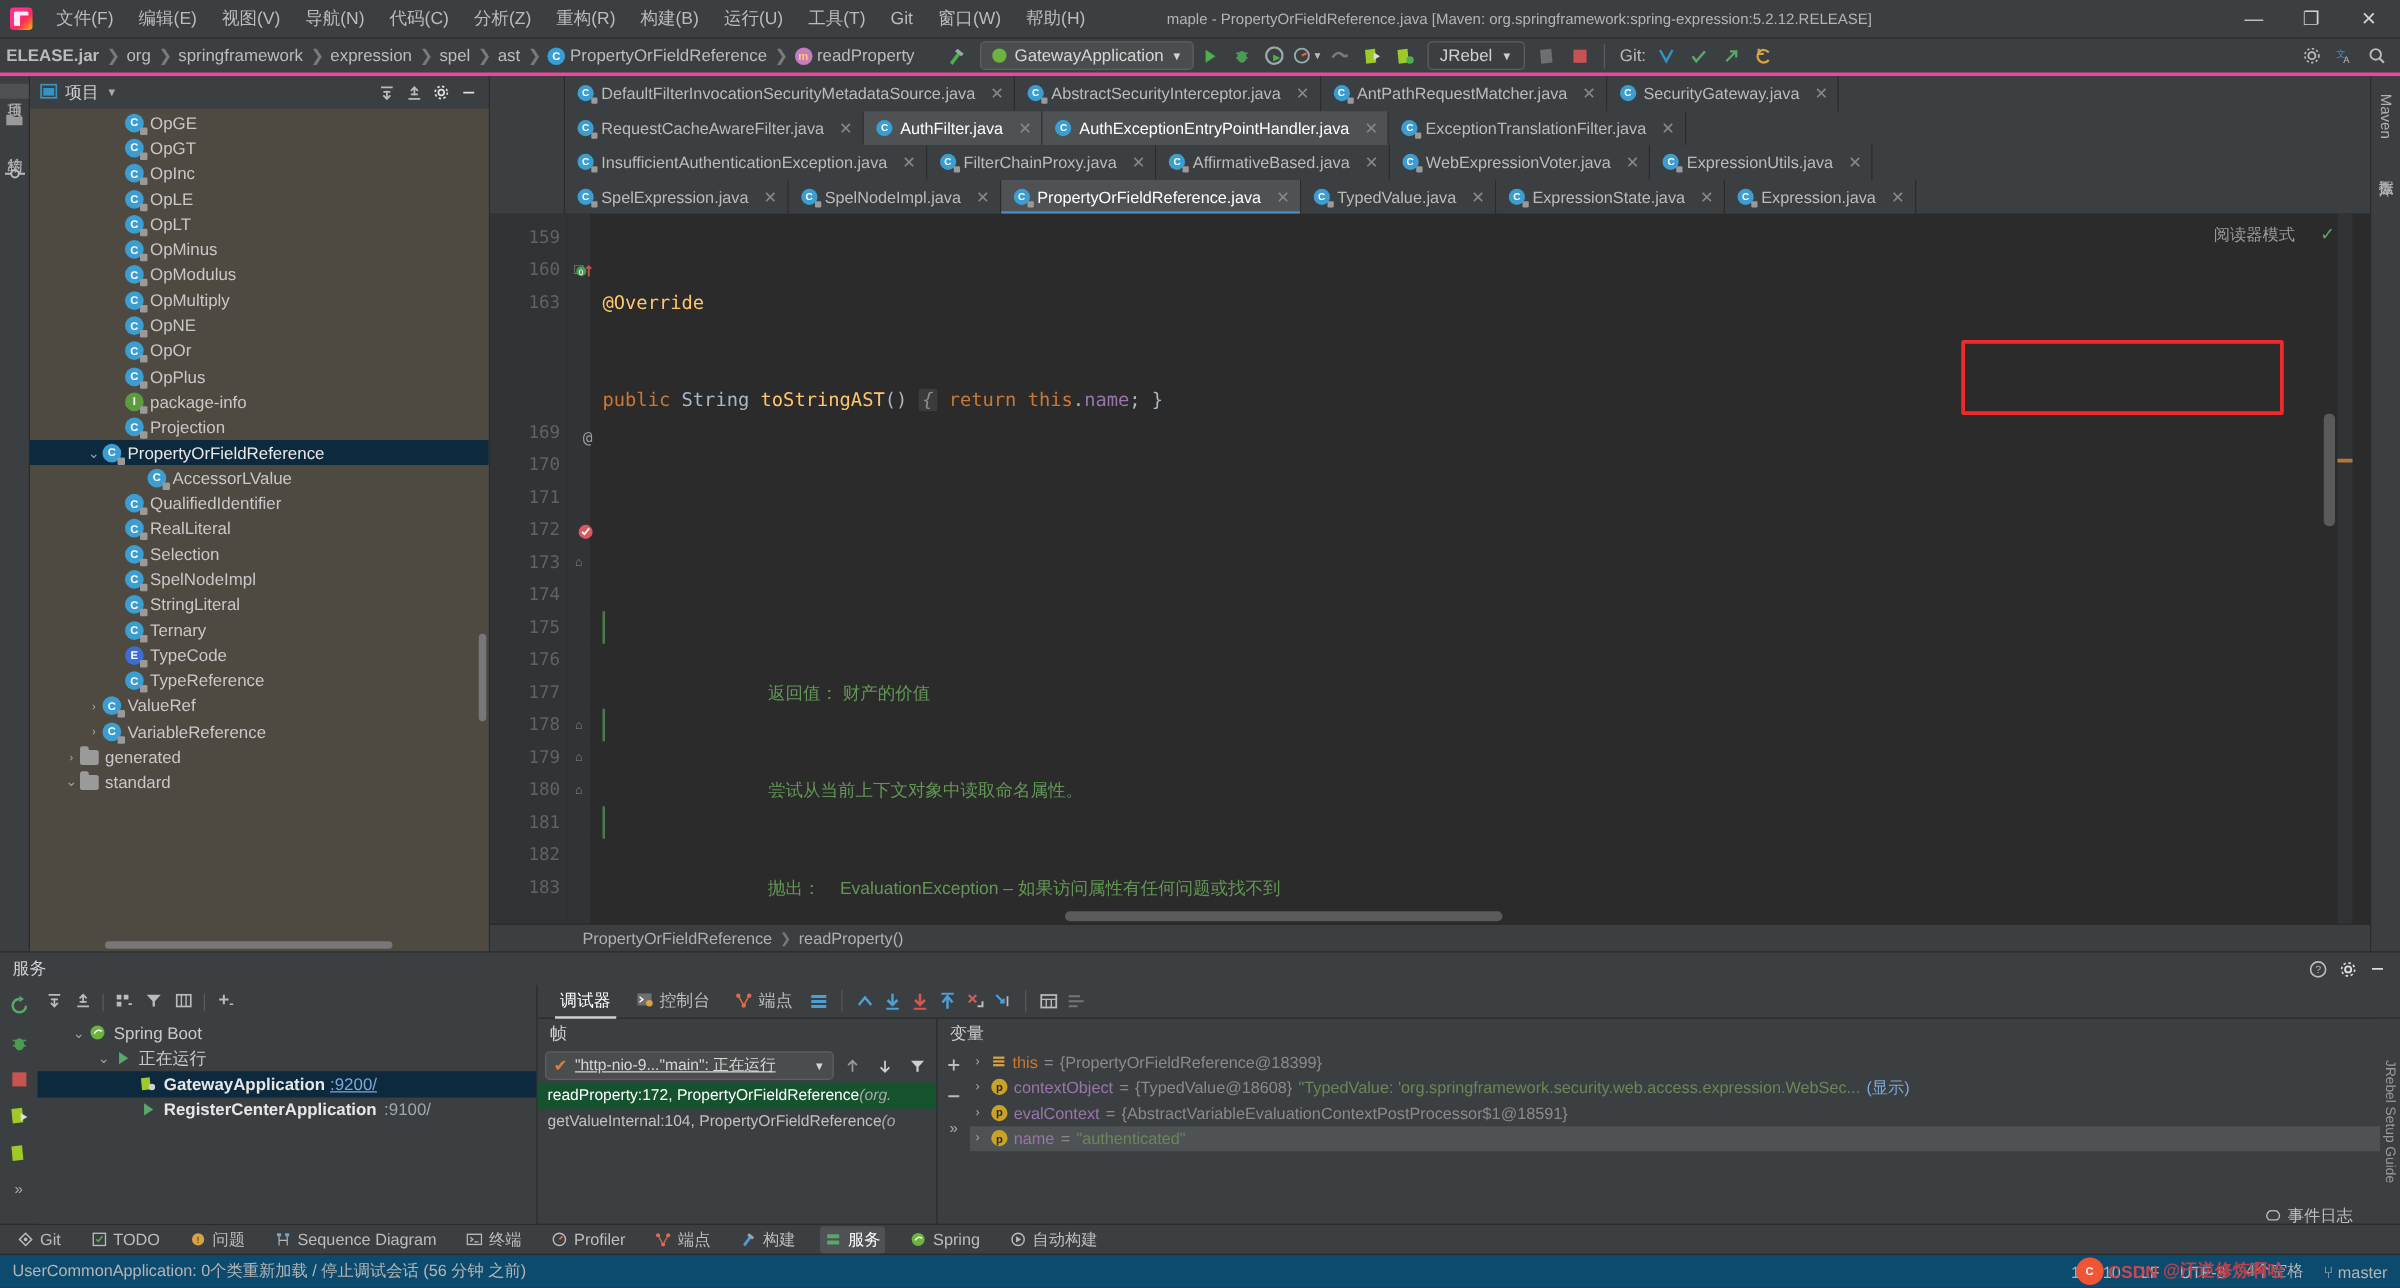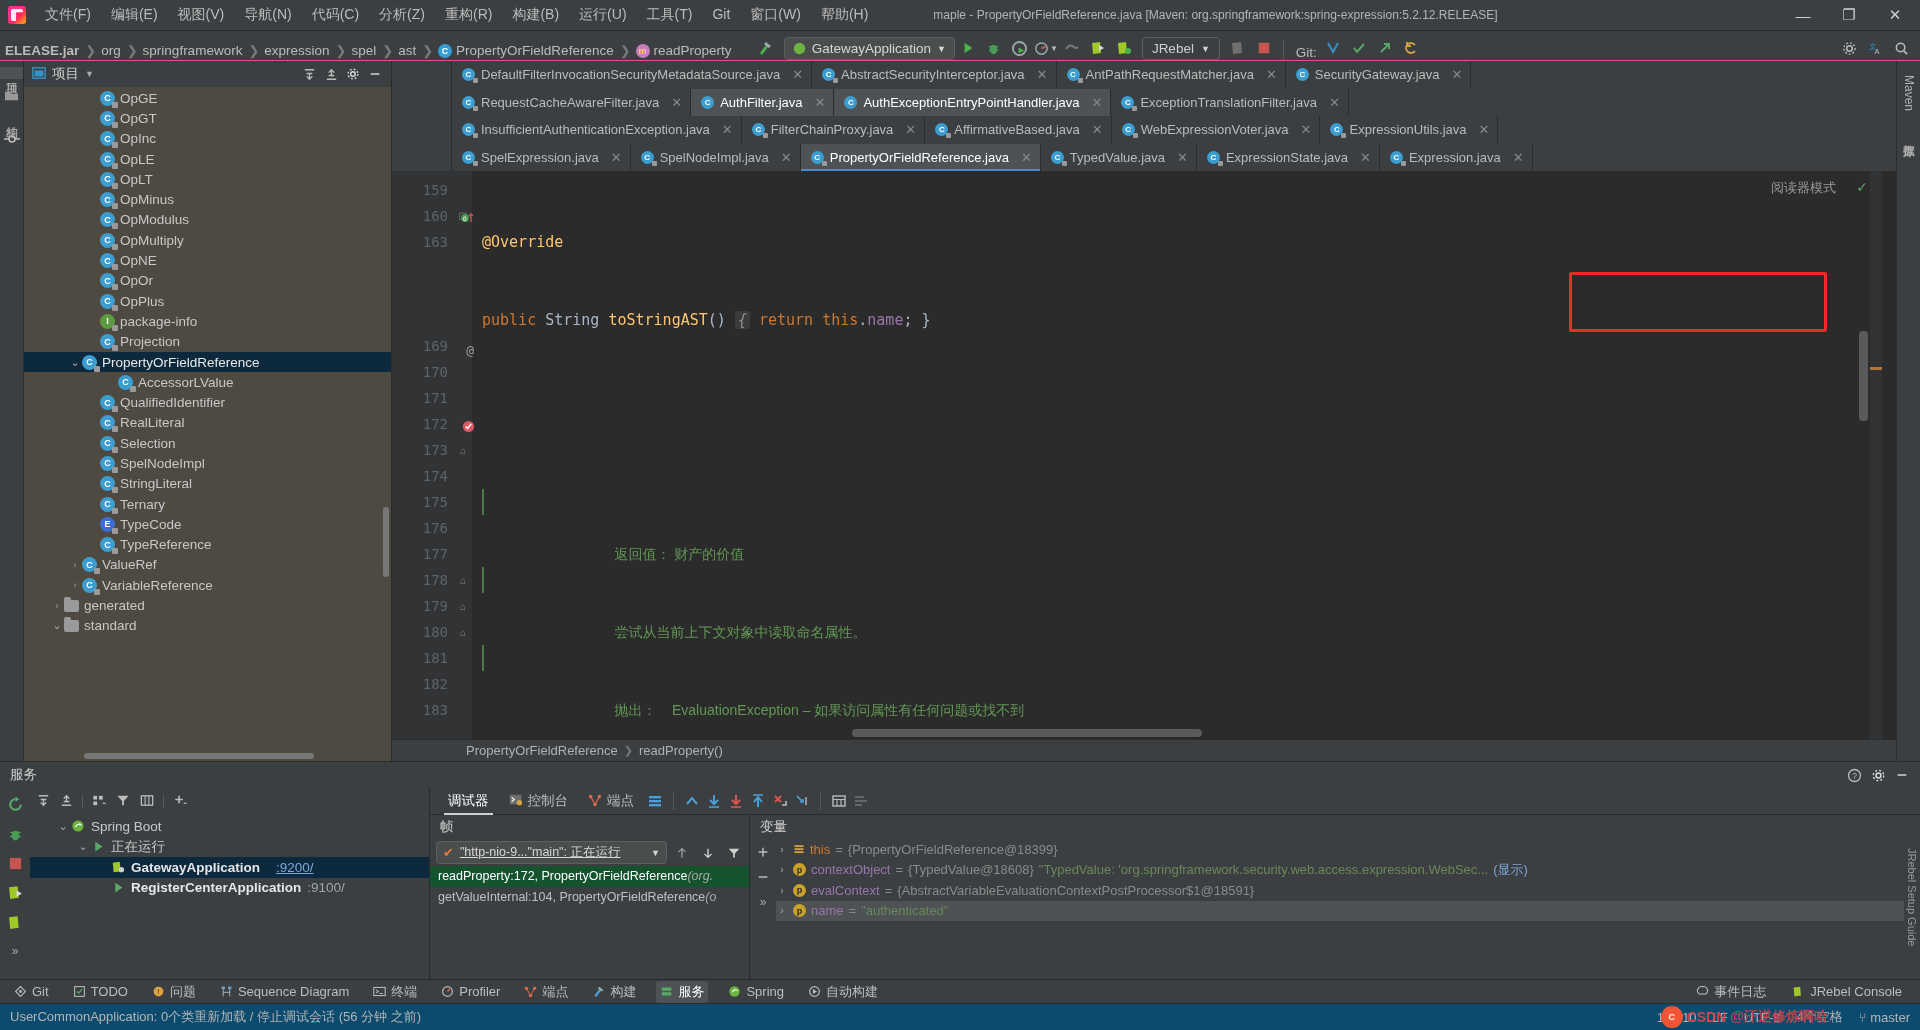--- a/index.html
+++ b/index.html
@@ -32,22 +32,22 @@
   .menu-item { padding: 4px 10px; font-size: 14px; color: #bbbbbb; cursor: default; white-space: nowrap; }
   .title-text {
     flex: 1; text-align: left; padding-left: 55px; font-size: 12px; color: #b4b4b4;
     white-space: nowrap; overflow: hidden;
   }
   .win-ctrls { display: flex; align-items: center; gap: 0; padding-right: 2px; }
   .win-btn { width: 46px; height: 30px; display:flex; align-items:center; justify-content:center; color:#cfcfcf; font-size:15px; }
 
   
   .navbar {
-    height: 30px; background: #3c3f41; display: flex; align-items: flex-end;
-    border-bottom: 1px solid #ec4899; flex: none; padding-left: 2px;
+    height: 30px; background: #3c3f41; display: flex; align-items: center;
+    border-bottom: 3px solid #ec4899; flex: none; padding-left: 2px;
   }
   .crumbs { display: flex; align-items: center; font-size: 13.5px; }
   .crumb { display:flex; align-items:center; gap:4px; padding: 2px 4px 2px 3px; color: #bbbbbb; white-space: nowrap; }
   .crumb-sep { color: #7a7a7a; font-size: 13px; padding: 0 2px; }
   .cicon { width:14px; height:14px; border-radius:50%; display:inline-flex; align-items:center; justify-content:center;
            font-size:9px; font-weight:bold; color:#fff; flex:none; }
   .cicon.cls { background:#389fd6; }
   .cicon.mth { background:#c77dbb; }
   .tb-sep { width:1px; height:20px; background:#5a5a5a; margin:0 6px; }
   .runcfg {
@@ -189,21 +189,21 @@
   .vstr { color:#6a8759; }
   .showlink { color:#7da7d9; }
 
   
   .tool-strip {
     height:24px; background:#3c3f41; display:flex; align-items:center; gap:16px;
     padding-left:10px; font-size:13px; color:#bdbdbd; border-top:1px solid #2b2b2b; flex:none;
   }
   .tsi { display:flex; align-items:center; gap:5px; padding:2px 4px; }
   .tsi.active { background:#4e5254; border-radius:3px; color:#fff; }
-  .tool-strip-r { margin-left:auto; display:flex; align-items:center; gap:18px; padding-right:14px; }
+  .tool-strip-r { margin-left:auto; display:flex; align-items:center; gap:18px; padding-right:14px;flex-direction:column; }
   .statusbar {
     height:27px; background:#0c4a6e; display:flex; align-items:center; padding-left:10px;
     font-size:13px; color:#b5b5b5; border-top:1px solid #2b2b2b; flex:none;
   }
   .sb-right { margin-left:auto; display:flex; align-items:center; gap:16px; padding-right:10px; }
   .watermark { position:absolute; right:92px; bottom:2px; display:flex; align-items:center; gap:4px; opacity:.95; }
   .wm-logo { width:22px; height:22px; border-radius:50%; background:#fc5531; display:flex; align-items:center;
              justify-content:center; color:#fff; font-size:9px; font-weight:bold; }
   .wm-txt { font-size:14px; color:#d0494f; font-weight:bold; }
   .vsep { width:1px; height:14px; background:#5a5a5a; }
@@ -930,21 +930,21 @@
             </div>
             <div class="srow sel" style="padding-left: 66px;">
               <span class="tarrow"></span>
               <span style="width: 16px; height: 14px; margin-right: 5px; display: inline-flex; align-items: center; justify-content: center; flex: 0 0 auto;">
                 <svg width="14" height="14" viewBox="0 0 16 16">
                   <path d="M2 3 L10 2 L11 13 L3 14 Z" fill="#9ec928"></path>
                   <circle cx="12" cy="11" r="3" fill="#cfcfcf"></circle>
                 </svg>
               </span>
               <b>GatewayApplication</b>
-              <span class="port link" style="margin-left: 16px;">:9200/</span>
+              <span class="port link" style="margin-left: 4px;">:9200/</span>
             </div>
             <div class="srow" style="padding-left: 66px;">
               <span class="tarrow"></span>
               <span style="width: 16px; height: 14px; margin-right: 5px; display: inline-flex; align-items: center; justify-content: center; flex: 0 0 auto;">
                 <svg width="13" height="13" viewBox="0 0 16 16">
                   <path d="M4 2 L13 8 L4 14 Z" fill="#59a869"></path>
                 </svg>
               </span>
               <b>RegisterCenterApplication</b>
               <span class="port" style="margin-left: 6px;">:9100/</span>

